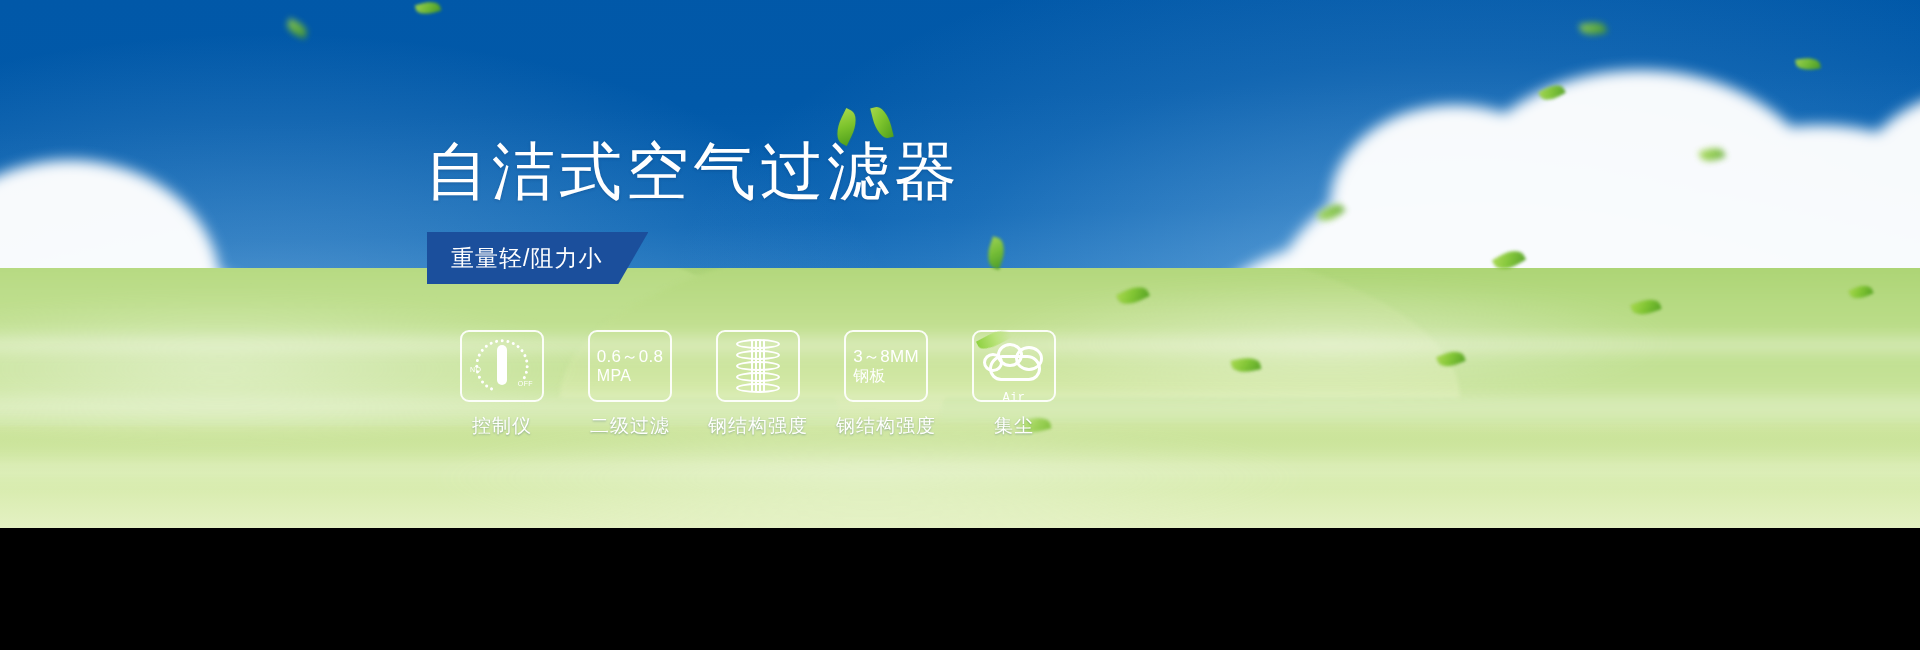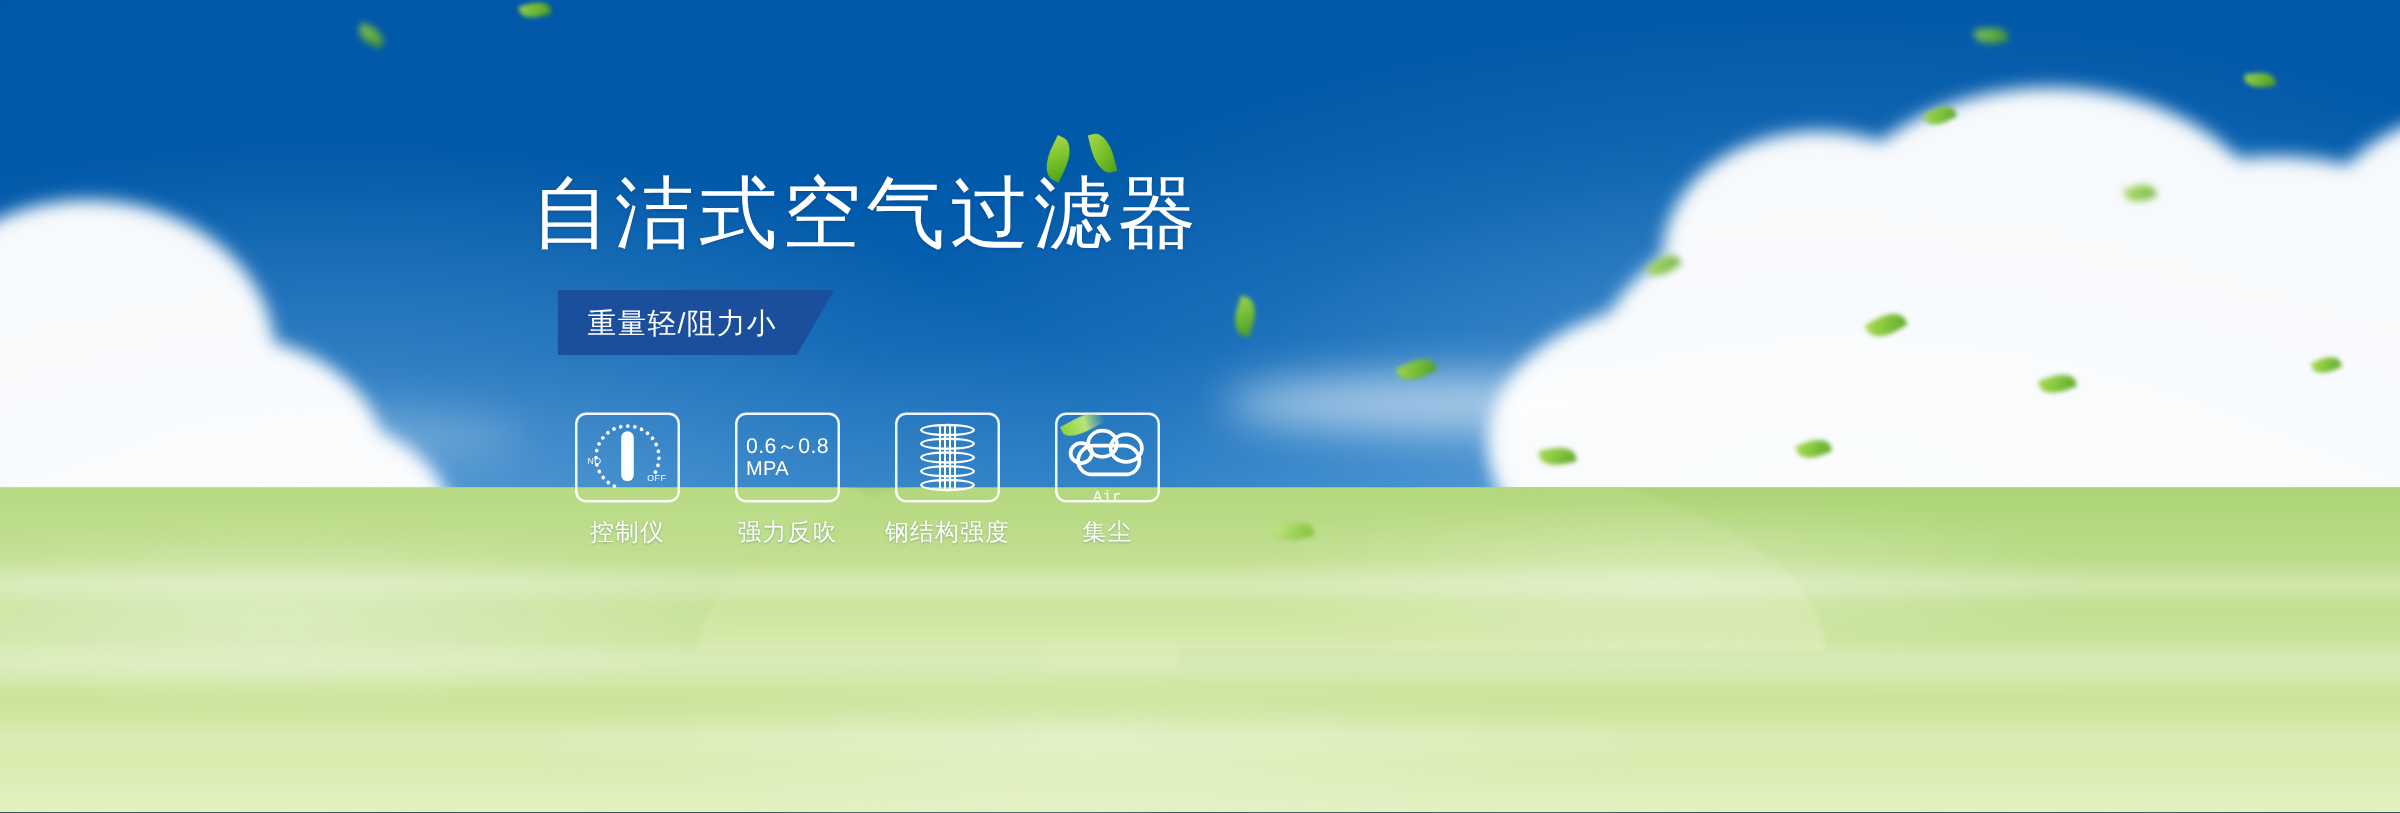--- a/index.html
+++ b/index.html
@@ -1,20 +1,20 @@
 <!DOCTYPE html>
 <html><head>
 <meta charset="utf-8">
 <style>
   html,body{margin:0;padding:0;background:#000;}
   *{box-sizing:border-box;}
 
   .banner{
     position:relative;
-    width:1920px;height:650px;
+    width:1920px;height:528px;
     overflow:hidden;
     font-family:"Liberation Sans","DejaVu Sans",sans-serif;
     background:#0259a8;
   }
 
   
   .sky{
     position:absolute;inset:0;
     background:
       radial-gradient(ellipse 1100px 520px at 76% 58%, rgba(150,200,240,.55) 0%, rgba(120,180,230,.15) 48%, rgba(0,0,0,0) 72%),
@@ -135,21 +135,21 @@
     position:absolute;left:425px;top:136px;
     font-size:63px;line-height:1.12;
     color:#ffffff;letter-spacing:4px;
     font-weight:400;
     white-space:nowrap;
     text-shadow:0 1px 3px rgba(0,40,90,.25);
   }
 
   .tabs{
     position:absolute;left:427px;top:232px;
-    display:flex;align-items:center;height:52px;margin-left:19px;
+    display:flex;align-items:center;height:52px;
   }
   .tab{
     display:flex;align-items:center;justify-content:center;
     font-size:23px;letter-spacing:1px;
     height:52px;white-space:nowrap;
   }
   .tab-a{
     background:#1b4f9c;color:#ffffff;
     padding:0 26px 0 24px;
     padding-right:46px;
@@ -367,37 +367,46 @@
         <div class="flabel">控制仪</div>
       </div>
 
       <div class="feature">
         <div class="fbox">
           <div class="txt">
             <span>0.6～0.8</span>
             <small>MPA</small>
           </div>
         </div>
-        <div class="flabel">强力反吹</div>
+        <div class="flabel">二级过滤</div>
       </div>
 
       <div class="feature">
         <div class="fbox">
           <div class="coil">
             <div class="bar"></div>
             <div class="ring" style="top:2px;"></div>
             <div class="ring" style="top:13px;"></div>
             <div class="ring" style="top:24px;"></div>
             <div class="ring" style="top:35px;"></div>
             <div class="ring" style="top:46px;"></div>
           </div>
         </div>
         <div class="flabel">钢结构强度</div>
       </div>
 
+      <div class="feature">
+        <div class="fbox">
+          <div class="txt">
+            <span>3～8MM</span>
+            <small>钢板</small>
+          </div>
+        </div>
+        <div class="flabel">钢结构强度</div>
+      </div>
 
       <div class="feature">
         <div class="fbox">
           <div class="airicon">
             <div class="streak"></div>
             <div class="puff p-b"></div>
             <div class="puff p-a"></div>
             <div class="puff p-c"></div>
             <div class="body"></div>
             <div class="airtxt">Air</div>

